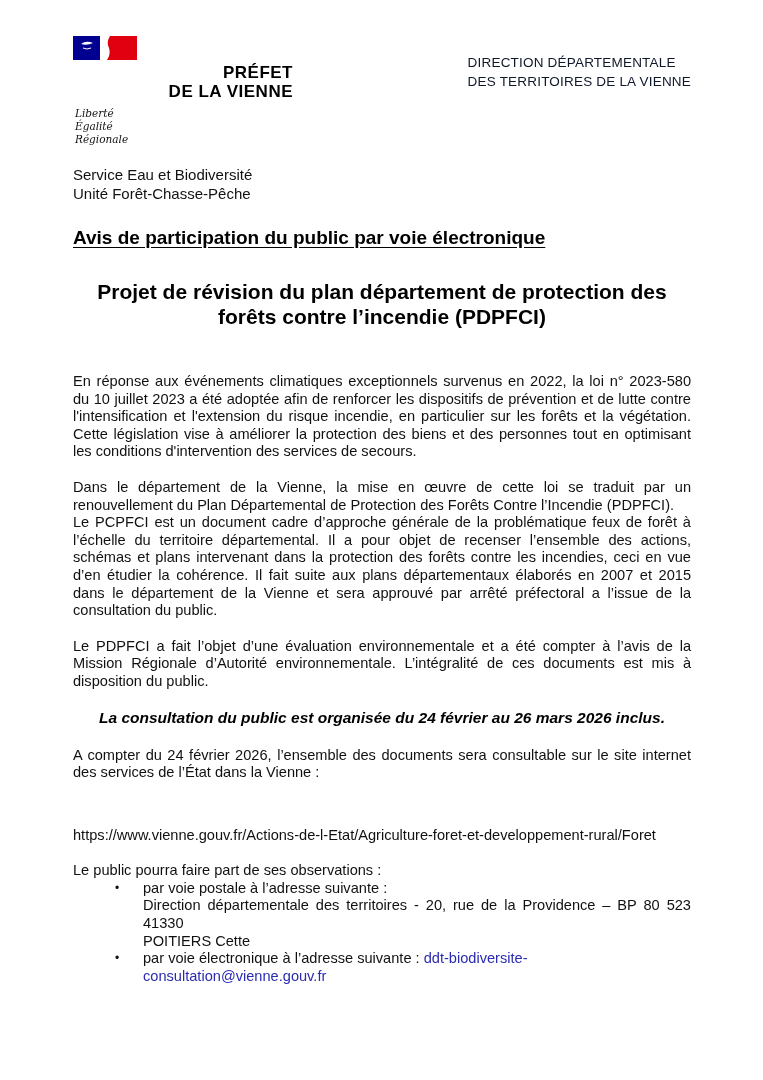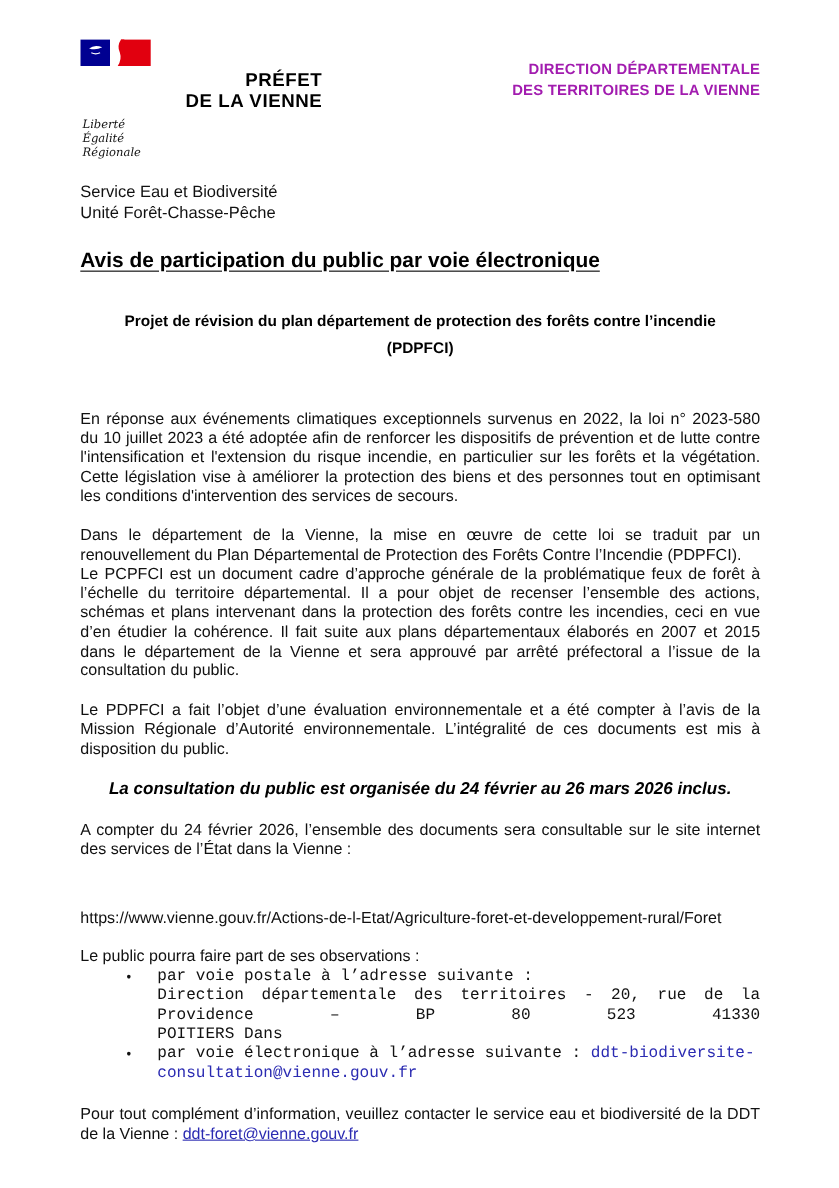--- a/index.html
+++ b/index.html
@@ -36,25 +36,24 @@
   .motto {
     margin-top: 6px;
     font-family: "DejaVu Serif", serif;
     font-style: italic;
     font-size: 10.5px;
     line-height: 13px;
     color: #111111;
     padding-left: 2px;
   }
   .direction-block {
-    text-align: right;
-    font-weight: bold;
+    font-weight: normal;
     font-size: 13.5px;
     line-height: 19px;
-    color: #a21caf;
+    color: #0f172a;
     margin-top: 18px;
     letter-spacing: 0.2px;
   }
 
   
   .service-block {
     margin-top: 19px;
     font-size: 15px;
     line-height: 19px;
     color: #111111;
@@ -68,21 +67,21 @@
     font-size: 19px;
     color: #000000;
     text-decoration: underline;
     text-underline-offset: 3px;
   }
   .title-sub {
     margin: 30px auto 0 auto;
     max-width: 600px;
     text-align: center;
     font-weight: bold;
-    font-size: 14px;
+    font-size: 21px;
     line-height: 25px;
     color: #000000;
   }
 
   
   .body-text {
     font-size: 14.6px;
     line-height: 17.6px;
     color: #111111;
   }
@@ -111,21 +110,21 @@
     display: flex;
     margin-top: 0px;
   }
   .bullet-glyph {
     width: 28px;
     margin-left: 42px;
     flex: 0 0 auto;
     font-size: 12px;
     line-height: 17.6px;
   }
-  .bullet-content { flex: 1; font-family: Liberation Mono, monospace; }
+  .bullet-content { flex: 1; }
   .address-line-1 {
     text-align: justify;
     text-align-last: justify;
   }
   .closing { margin-top: 20px; }
 
   a.email-link { color: #2b2bb2; text-decoration: none; cursor: pointer; }
   a.email-link.underlined { text-decoration: underline; }
 </style>
 </head>
@@ -186,29 +185,26 @@
   </div>
 
   <div class="body-text observations">
     <div>Le public pourra faire part de ses observations :</div>
 
     <div class="bullet-item">
       <div class="bullet-glyph">•</div>
       <div class="bullet-content">
         <div>par voie postale à l’adresse suivante :</div>
         <div class="address-line-1">Direction départementale des territoires - 20, rue de la Providence – BP 80 523 41330</div>
-        <div>POITIERS Dans</div>
+        <div>POITIERS Cette</div>
       </div>
     </div>
 
     <div class="bullet-item">
       <div class="bullet-glyph">•</div>
       <div class="bullet-content">
         <span>par voie électronique à l’adresse suivante : </span><a class="email-link" href="#">ddt-biodiversite-consultation@vienne.gouv.fr</a>
       </div>
     </div>
   </div>
 
-  <div class="body-text para closing">
-    <span>Pour tout complément d’information, veuillez contacter le service eau et biodiversité de la DDT de la Vienne : </span><a class="email-link underlined" href="#">ddt-foret@vienne.gouv.fr</a>
-  </div>
 
 </div>
 
 </body></html>

